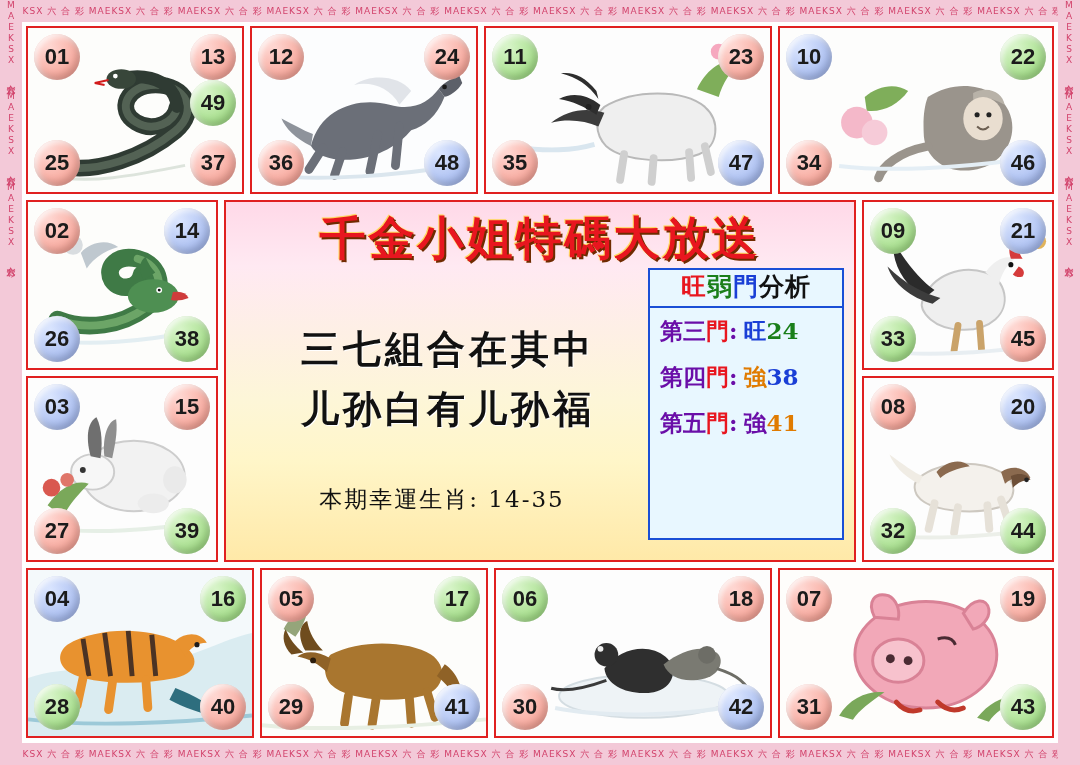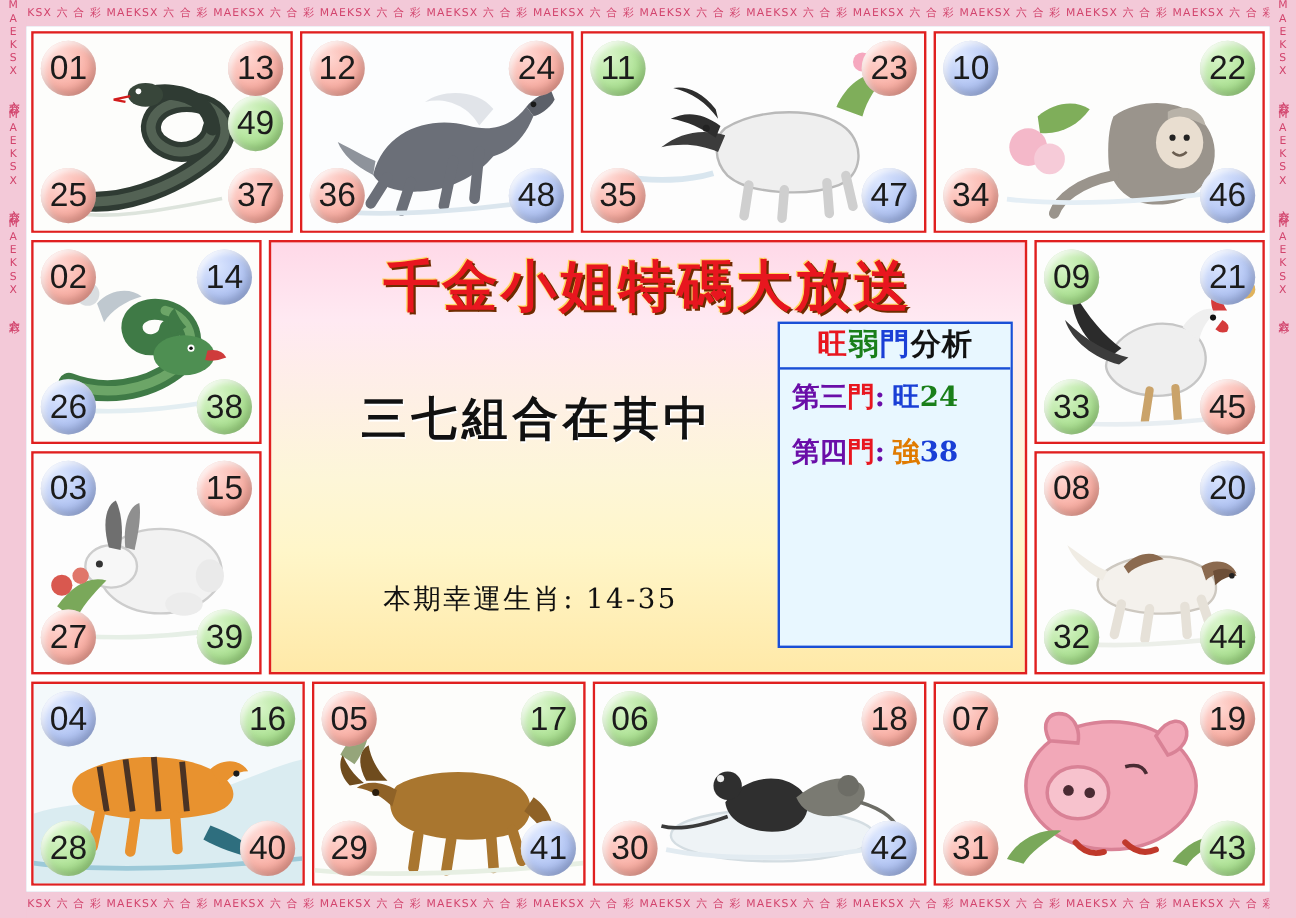--- a/index.html
+++ b/index.html
@@ -37,21 +37,21 @@
     position:absolute;border:2px solid #e02020;background:#ffffff;
     box-sizing:border-box;overflow:hidden;
   }
   .art{
     position:absolute;left:0;top:0;right:0;bottom:0;
   }
 
   .ball{
     position:absolute;width:46px;height:46px;border-radius:50%;
     display:flex;align-items:center;justify-content:center;
-    font-size:28px;font-weight:normal;color:#1b1b1b;
+    font-size:22px;font-weight:bold;color:#1b1b1b;
     font-family:"Liberation Sans",sans-serif;
     box-shadow:inset -3px -4px 7px rgba(0,0,0,.18), inset 3px 3px 6px rgba(255,255,255,.85);
   }
   .ball.red{background:radial-gradient(circle at 35% 30%,#ffd7d2,#f7a79b 70%,#e88a7d);}
   .ball.blue{background:radial-gradient(circle at 35% 30%,#dbe6ff,#a9bdf0 70%,#8fa7e4);}
   .ball.green{background:radial-gradient(circle at 35% 30%,#d8f5c9,#a5de8a 70%,#8ccf6d);}
   .tl{left:6px;top:6px;}
   .tr{right:6px;top:6px;}
   .bl{left:6px;bottom:6px;}
   .br{right:6px;bottom:6px;}
@@ -285,32 +285,36 @@
       </svg>
       <div class="ball red tl">08</div>
       <div class="ball blue tr">20</div>
       <div class="ball green bl">32</div>
       <div class="ball green br">44</div>
     </div>
 
     <div id="center" style="left:202px;top:178px;width:632px;height:362px;">
       <div class="headline">千金小姐特碼大放送</div>
       <div class="line2">三七組合在其中</div>
+      <div class="line3">儿孙白有儿孙福</div>
       <div class="lucky">本期幸運生肖: 14-35</div>
 
       <div id="analysis">
         <div class="ahead">
           <span class="c1">旺</span><span class="c2">弱</span><span class="c3">門</span><span class="c4">分析</span>
         </div>
 
         <div class="arow">
           <span class="lbl">第三</span><span class="men">門</span><span class="lbl">:</span><span class="st blue">旺</span><span class="num green">24</span>
         </div>
         <div class="arow">
           <span class="lbl">第四</span><span class="men">門</span><span class="lbl">:</span><span class="st orange">強</span><span class="num">38</span>
+        </div>
+        <div class="arow">
+          <span class="lbl">第五</span><span class="men">門</span><span class="lbl">:</span><span class="st purple">強</span><span class="num orange">41</span>
         </div>
       </div>
     </div>
 
     <div class="cell" style="left:4px;top:546px;width:228px;height:170px;padding-left:40px;">
       <svg class="art" viewBox="0 0 228 170" preserveAspectRatio="none">
         <rect width="228" height="170" fill="#f4f9fb"></rect>
         <path d="M0 110 C40 96 90 104 130 96 C170 88 200 70 228 64 L228 170 L0 170 Z" fill="#bfe0e8" opacity=".5"></path>
         <path d="M40 76 C70 58 120 58 150 72 C176 84 176 104 150 110 C112 118 62 116 42 104 C30 96 30 84 40 76 Z" fill="#e8922f"></path>
         <path d="M56 70 l6 38 M78 64 l6 44 M102 62 l4 46 M126 66 l4 42" stroke="#4b3324" stroke-width="5" fill="none"></path>

